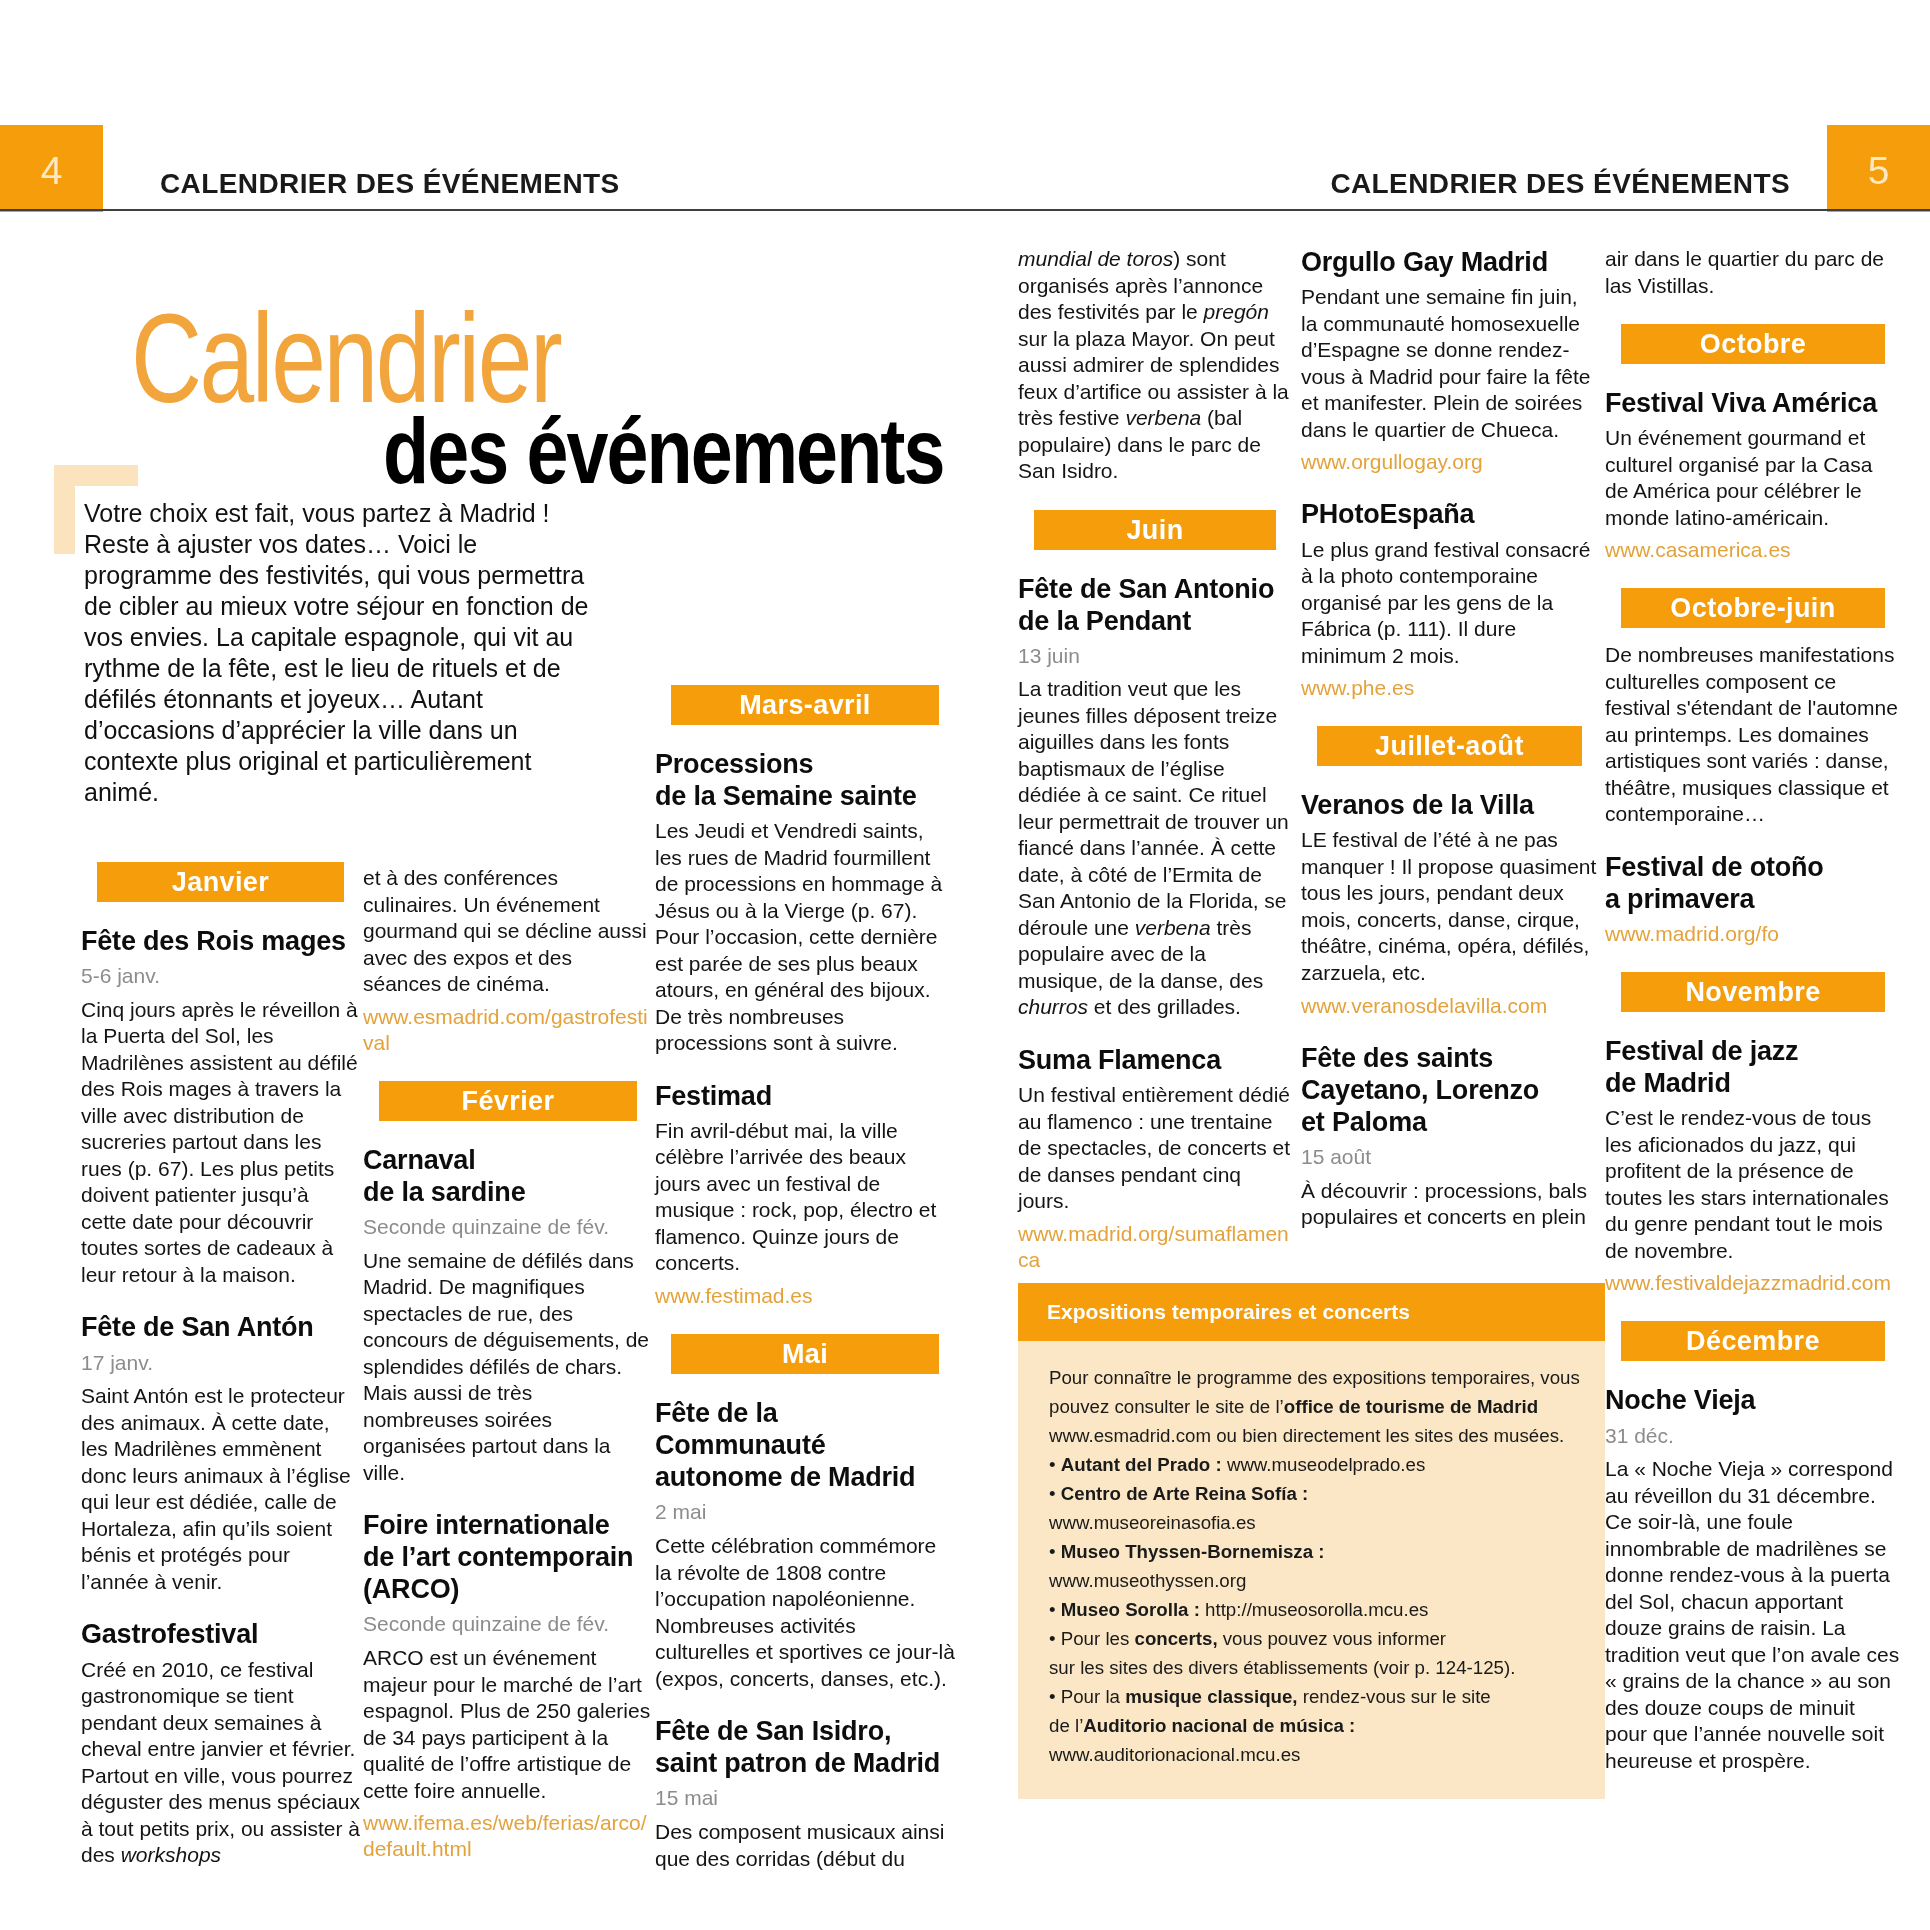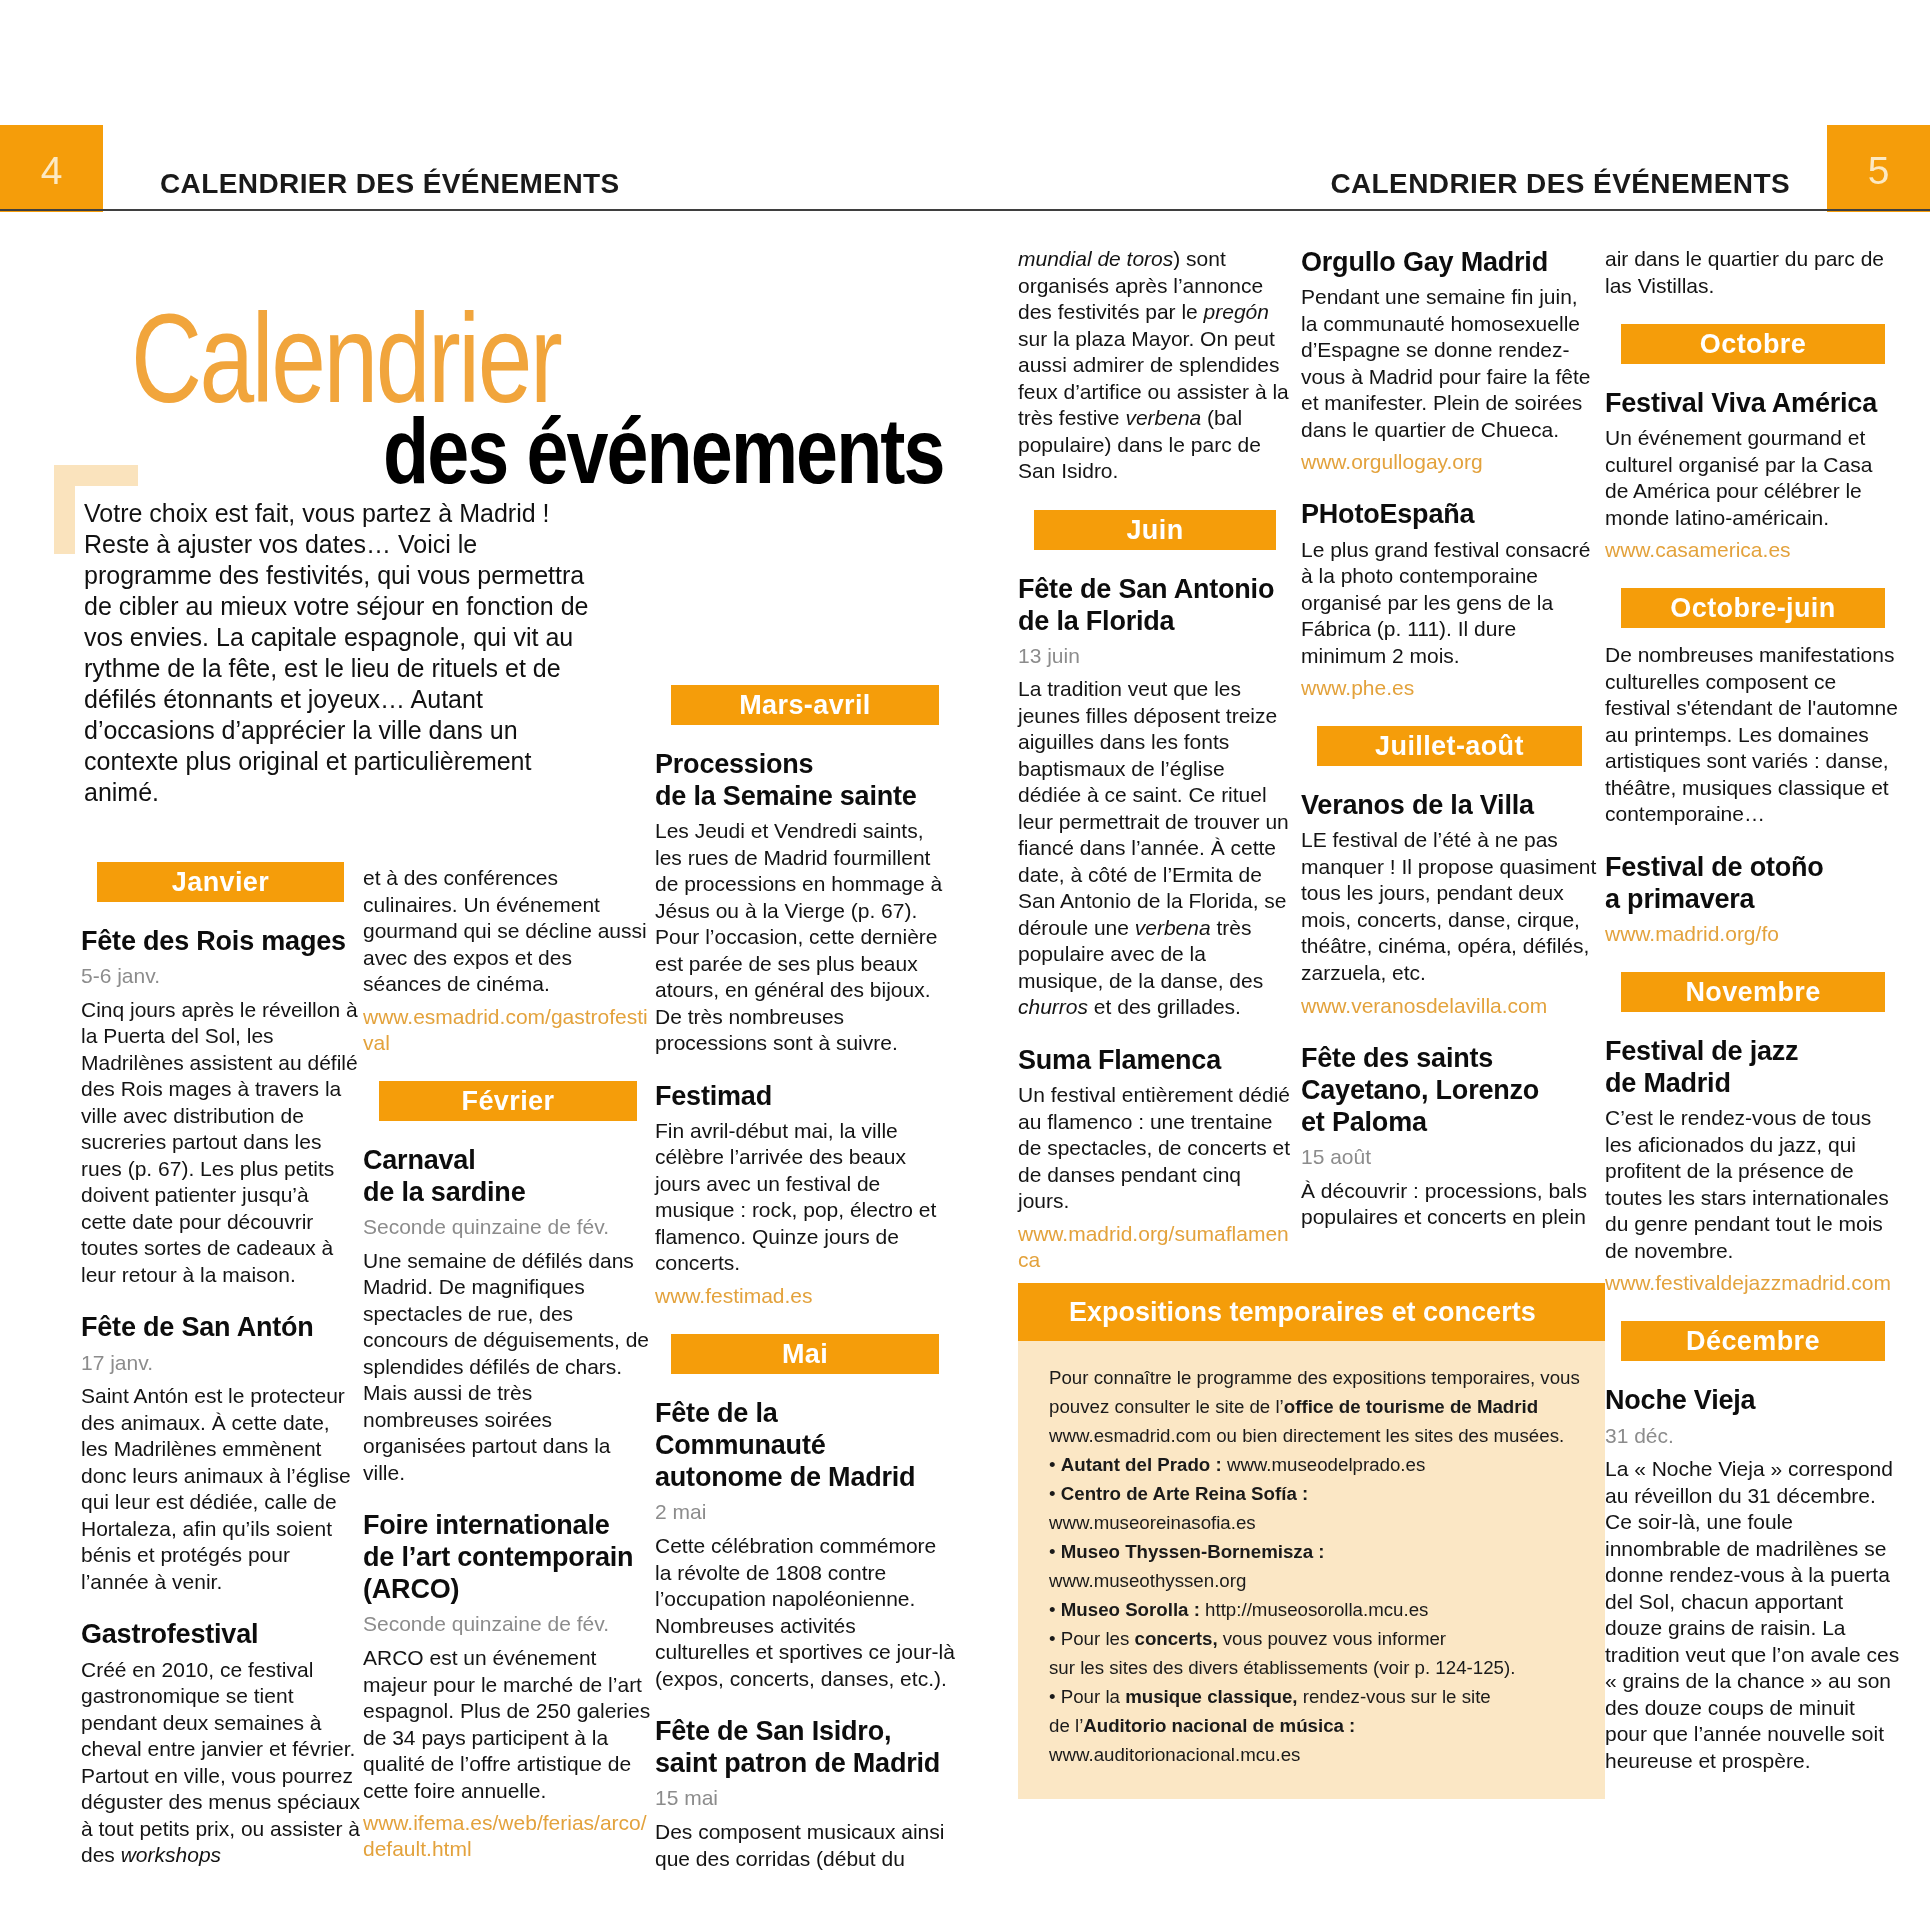--- a/index.html
+++ b/index.html
@@ -63,21 +63,21 @@
   .blk-url{
     font-size:21px;line-height:26px;color:var(--url-gold);margin:6.2px 0 0;
     white-space:pre-line;word-break:break-word;
   }
   .run-i{font-style:italic;}
   .run-b{font-weight:700;margin-top:32px;}
   
   .expo{position:absolute;left:1018px;top:1283px;width:587px;}
   .expo-band{
     height:58px;line-height:58px;background:var(--accent);color:#fff;
-    font-weight:700;font-size:27px;padding-left:51px;box-sizing:border-box;
+    font-weight:700;font-size:21px;padding-left:29px;box-sizing:border-box;
   }
   .expo-body{
     background:var(--box-cream);padding:22px 18.7px 30px 31px;box-sizing:border-box;
   }
   .expo-p{font-size:18.7px;line-height:29px;white-space:pre-line;color:#1a1a1a;margin:0;}
 </style>
 </head>
 <body>
 
 <div class="sheet" style="--accent: #F59D0A; --title-orange: #F1A53C; --url-gold: #E3A23C; --date-gray: #8C8C8C; --box-cream: #FBE7C5; --bracket-cream: #FAE3BD; --badge-text: #FCE9C3;">
@@ -141,21 +141,21 @@
       <div class="blk blk-body">Cette célébration commémore la révolte de 1808 contre l’occupation napoléonienne. Nombreuses activités culturelles et sportives ce jour-là (expos, concerts, danses, etc.).</div>
       <div class="blk blk-heading">Fête de San Isidro,
 saint patron de Madrid</div>
       <div class="blk blk-date">15 mai</div>
       <div class="blk blk-body">Des composent musicaux ainsi que des corridas (début du</div>
     </div>
   <div class="col c3">
       <div class="blk blk-body"><span class="run-i">mundial de toros</span><span>) sont organisés après l’annonce des festivités par le </span><span class="run-i">pregón</span><span> sur la plaza Mayor. On peut aussi admirer de splendides feux d’artifice ou assister à la très festive </span><span class="run-i">verbena</span><span> (bal populaire) dans le parc de San Isidro.</span></div>
       <div class="blk blk-banner">Juin</div>
       <div class="blk blk-heading">Fête de San Antonio
-de la Florida</div>
+de la Pendant</div>
       <div class="blk blk-date">13 juin</div>
       <div class="blk blk-body"><span>La tradition veut que les jeunes filles déposent treize aiguilles dans les fonts baptismaux de l’église dédiée à ce saint. Ce rituel leur permettrait de trouver un fiancé dans l’année. À cette date, à côté de l’Ermita de San Antonio de la Florida, se déroule une </span><span class="run-i">verbena</span><span> très populaire avec de la musique, de la danse, des </span><span class="run-i">churros</span><span> et des grillades.</span></div>
       <div class="blk blk-heading">Suma Flamenca</div>
       <div class="blk blk-body">Un festival entièrement dédié au flamenco : une trentaine de spectacles, de concerts et de danses pendant cinq jours.</div>
       <div class="blk blk-url">www.madrid.org/sumaflamenca</div>
     </div>
   <div class="col c4">
       <div class="blk blk-heading">Orgullo Gay Madrid</div>
       <div class="blk blk-body">Pendant une semaine fin juin, la communauté homosexuelle d’Espagne se donne rendez-vous à Madrid pour faire la fête et manifester. Plein de soirées dans le quartier de Chueca.</div>
       <div class="blk blk-url">www.orgullogay.org</div>

